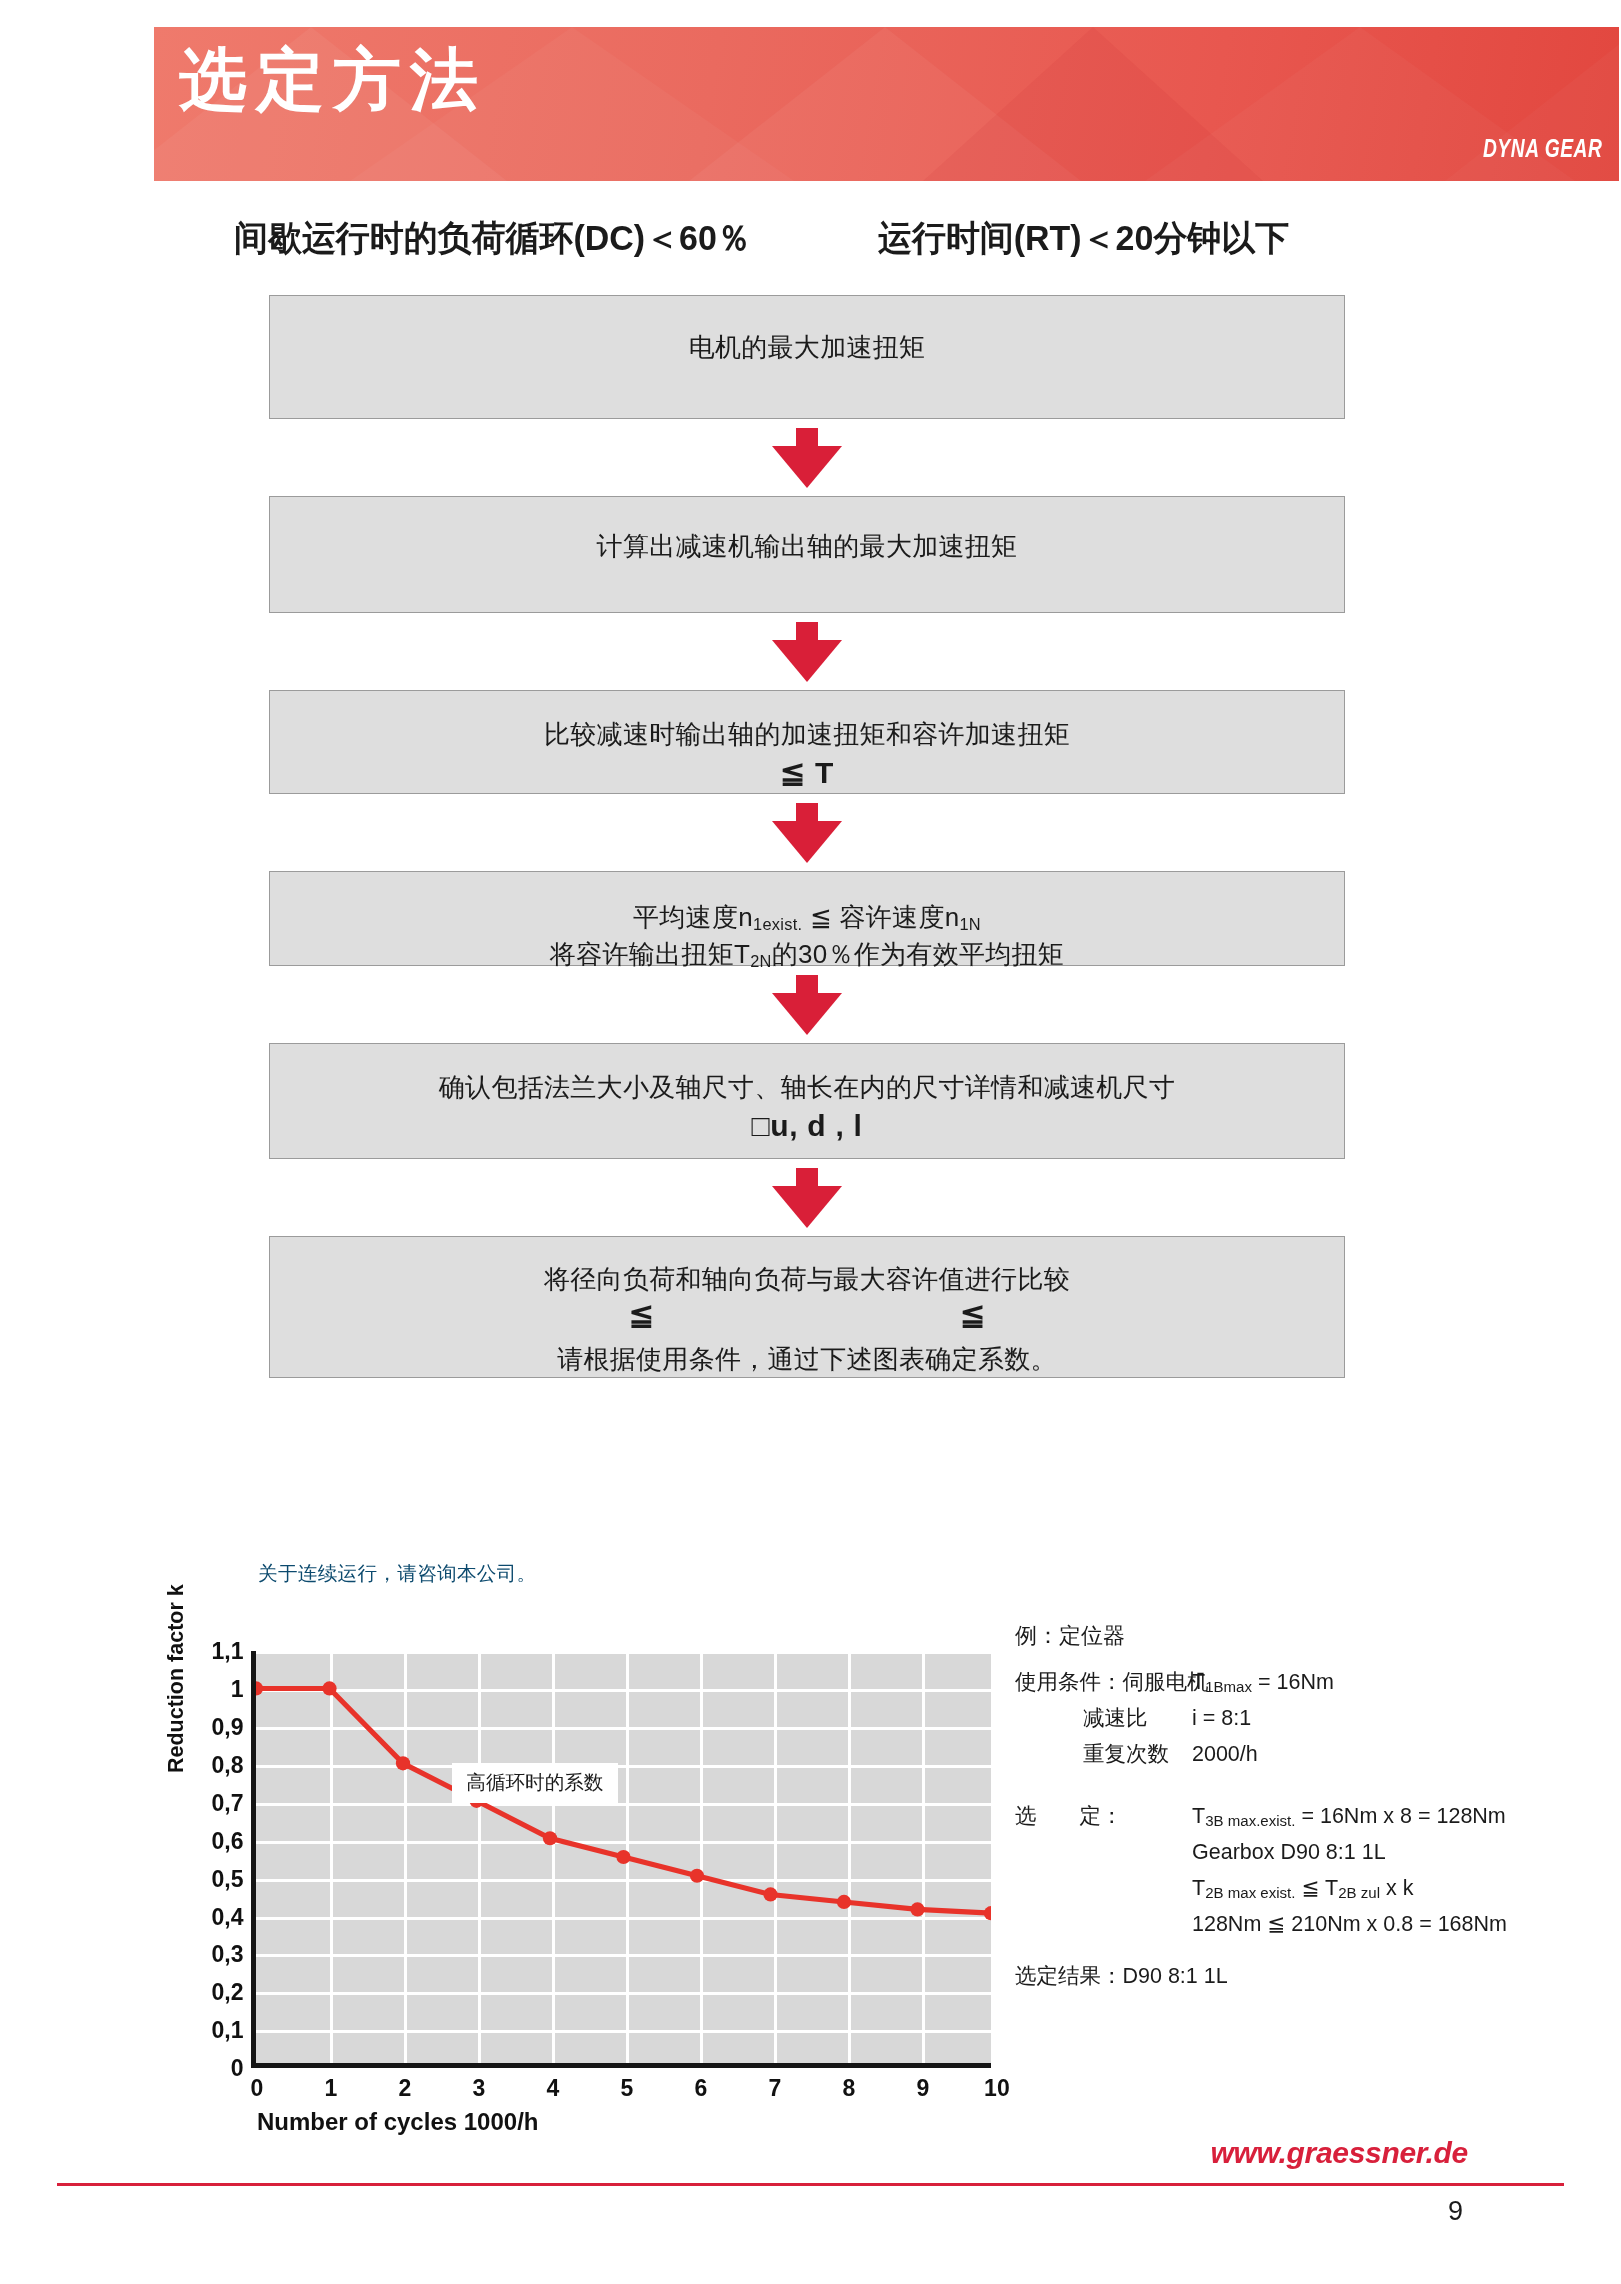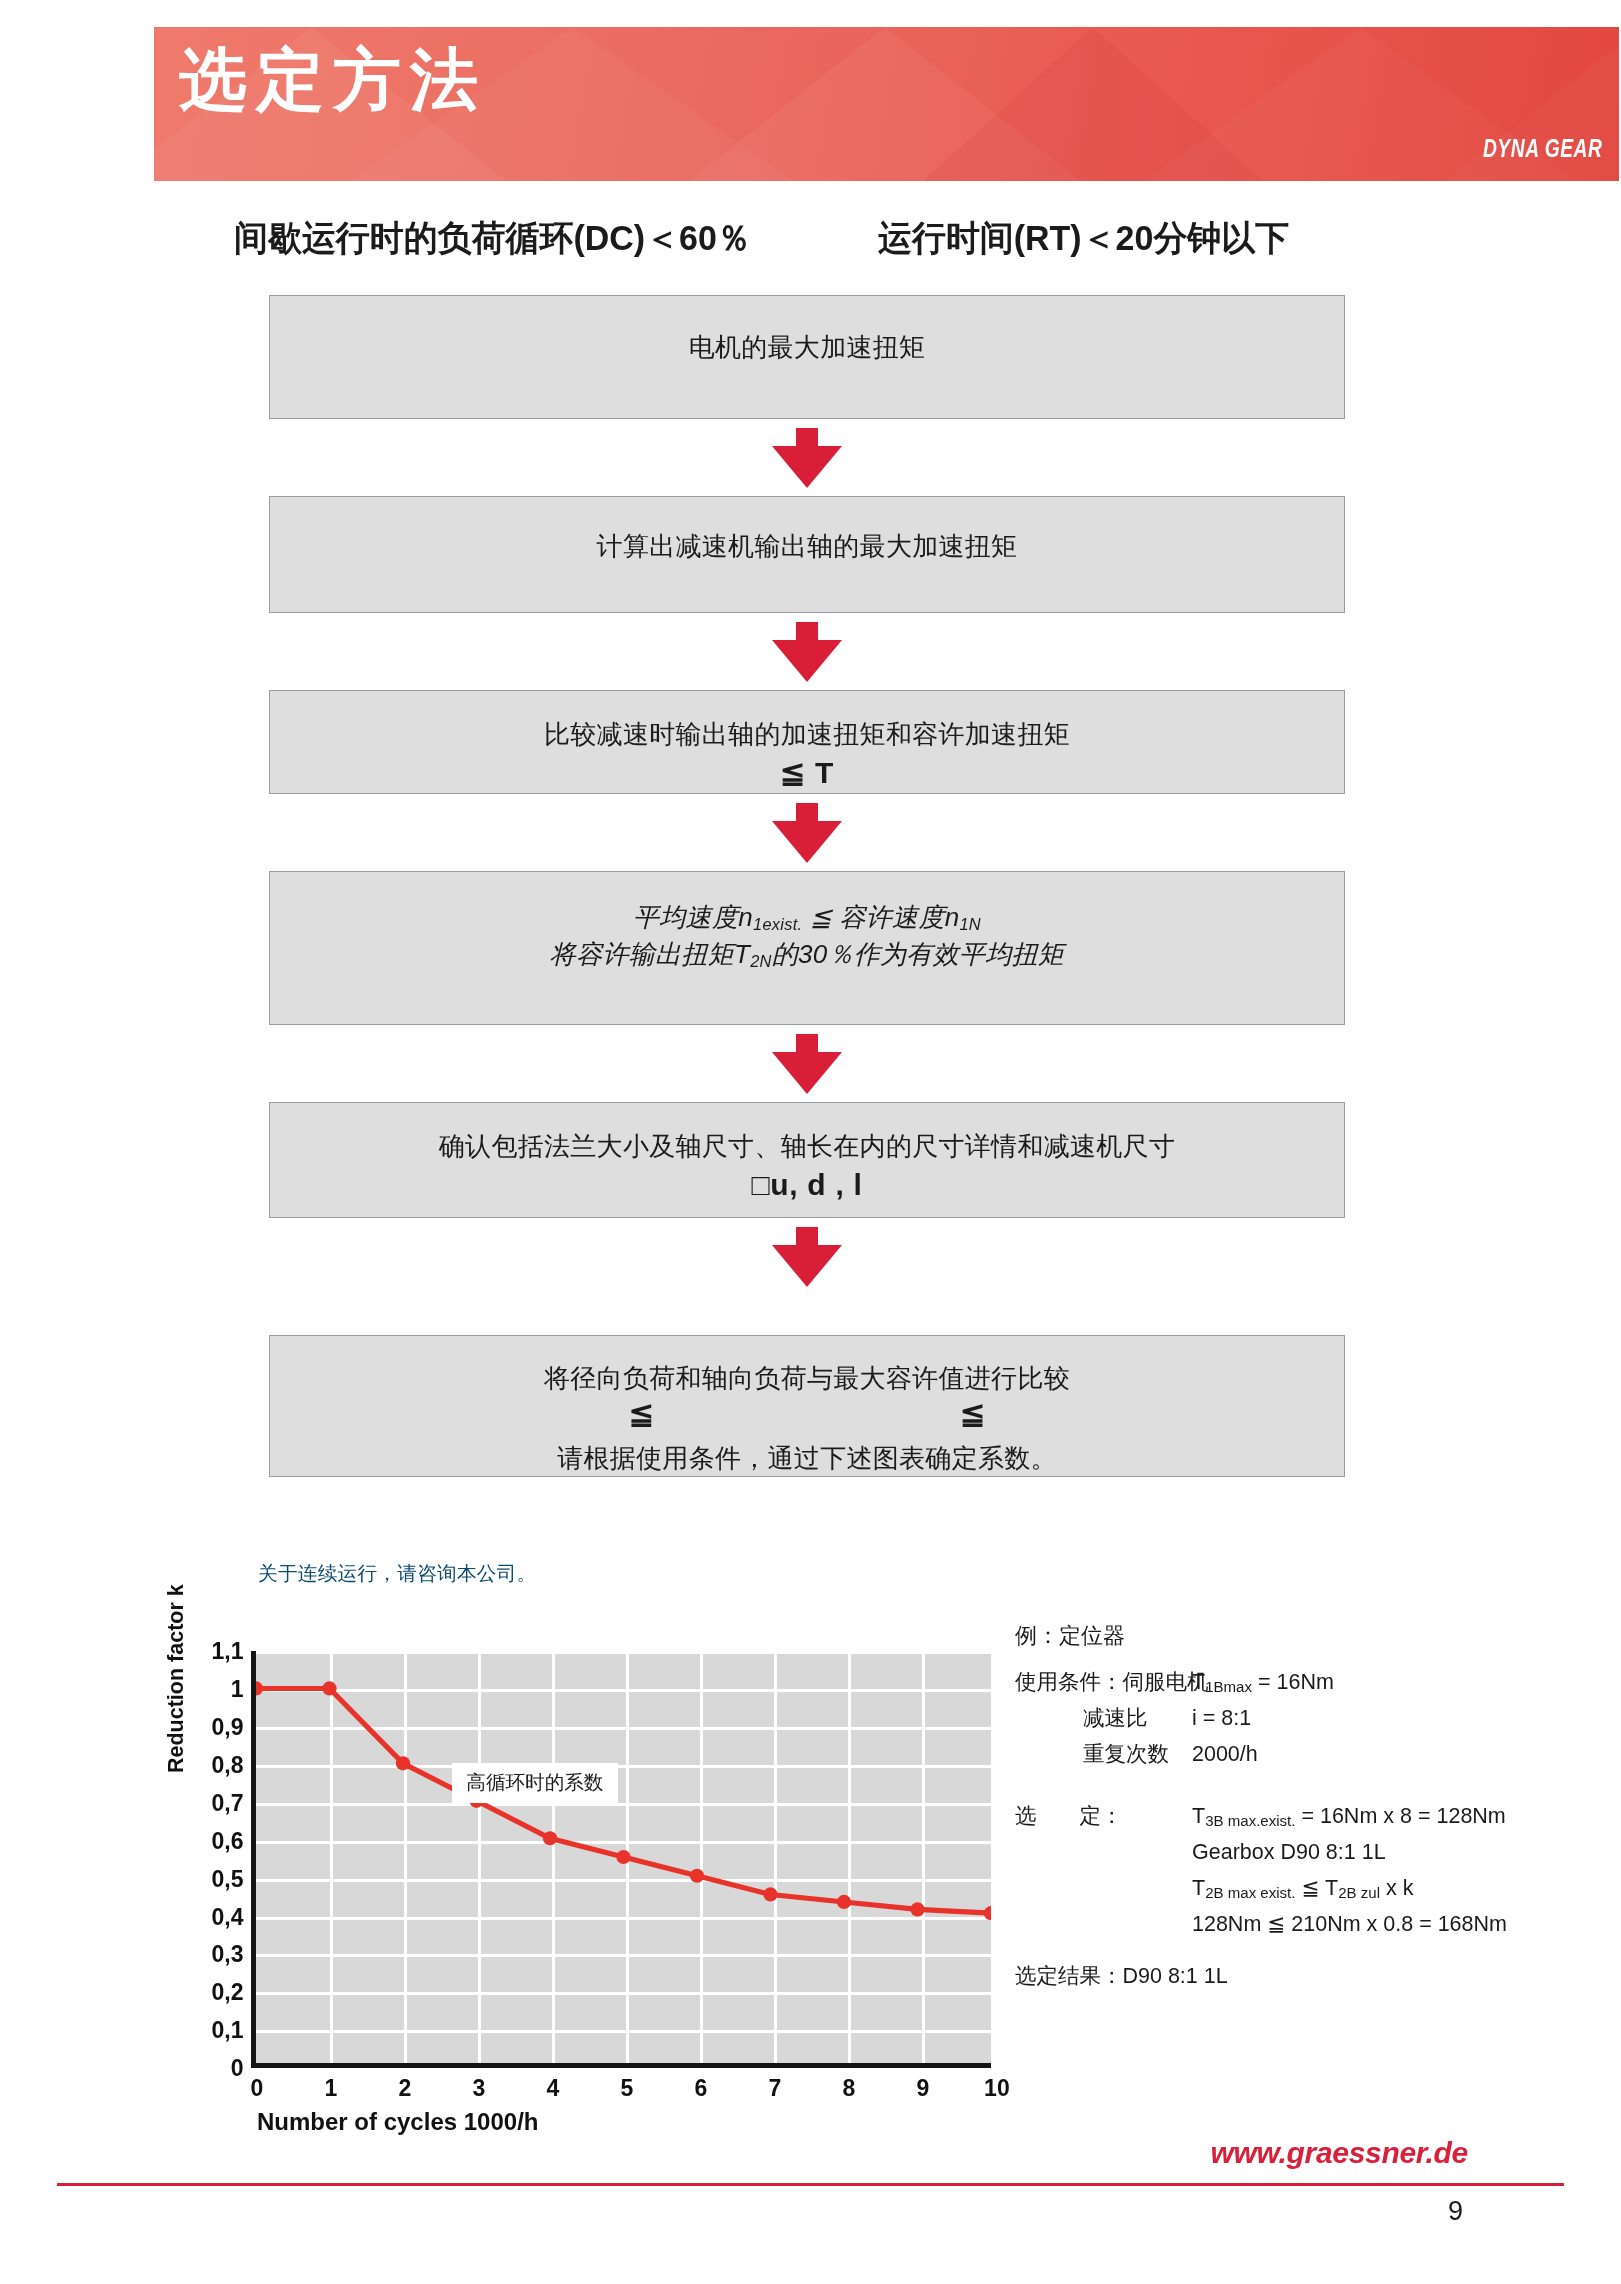--- a/index.html
+++ b/index.html
@@ -60,23 +60,23 @@
     font-size: 30px; font-weight: bold; line-height: 1.3;
     letter-spacing: 0.7px;
   }
   .fbox .fsym-row {
     display: flex; justify-content: center;
     gap: 306px; font-size: 30px; font-weight: bold;
   }
   .b1 { height: 124px; padding-top: 33px; }
   .b2 { height: 117px; padding-top: 31px; }
   .b3 { height: 104px; padding-top: 25px; }
-  .b4 { height: 154px; padding-top: 27px; font-style: italic; }
+  .b4 { height: 95px; padding-top: 27px; }
   .b5 { height: 116px; padding-top: 25px; }
-  .b6 { height: 142px; padding-top: 23.5px; margin-top: 40px; }
+  .b6 { height: 142px; padding-top: 23.5px; }
 
   .arrow-wrap { height: 77px; display: flex; align-items: center; justify-content: center; }
   .arrow { position: relative; width: 70px; height: 60px; }
   .arrow .stem {
     position: absolute; left: 50%; top: 0; width: 22px; height: 22px;
     margin-left: -11px; background: #d91f38;
   }
   .arrow .head {
     position: absolute; left: 0; top: 18px;
     width: 0; height: 0;

